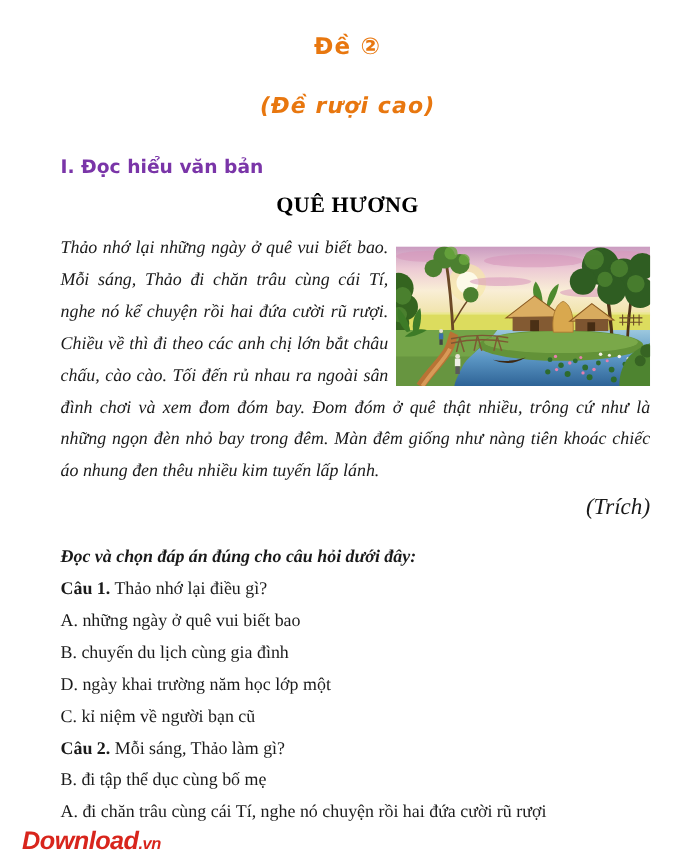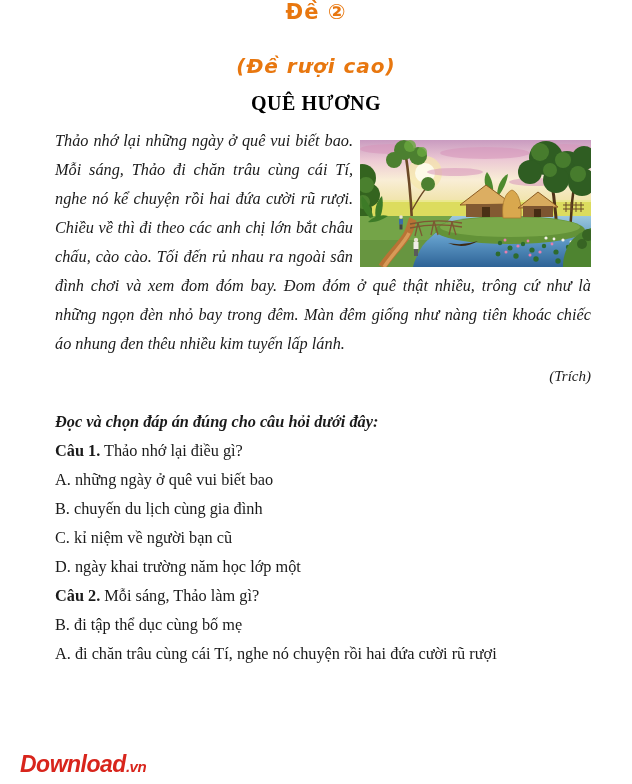--- a/index.html
+++ b/index.html
@@ -1,21 +1,21 @@
 <!DOCTYPE html>
 <html><head>
 <meta charset="utf-8">
 <style>
   html,body{margin:0;padding:0;background:#fff;}
   .page{
     position:relative;width:632px;height:784px;background:#ffffff;
     font-family:"Liberation Serif",serif;color:#1a1a1a;overflow:hidden;
   }
   .doc-title{
-    text-align:center;
+    padding-top:30px;text-align:center;
     font-family:"DejaVu Sans",sans-serif;font-weight:bold;font-size:21px;
     color:#E8770F;letter-spacing:1px;
   }
   .doc-subtitle{
     margin-top:30px;text-align:center;
     font-family:"DejaVu Sans",sans-serif;font-weight:bold;font-style:italic;font-size:20px;
     color:#E8770F;letter-spacing:1px;
   }
   .section-heading{
     margin:34px 0 0 55px;
@@ -29,21 +29,21 @@
   .passage{
     margin:11px 41px 0 55px;
     font-style:italic;font-size:16.3px;line-height:29px;text-align:justify;
   }
   .pic{
     float:right;width:231px;height:127px;margin:14px 0 2px 7px;display:block;
   }
   .pic svg{display:block;width:231px;height:127px;}
   .source{
     margin:4px 41px 3px 55px;text-align:right;
-    font-style:italic;font-size:15px;line-height:29px;
+    font-style:italic;font-size:21px;line-height:29px;
   }
   .qa{
     margin:16px 41px 0 55px;font-size:16.3px;line-height:29px;
   }
   .instruction{font-weight:bold;font-style:italic;}
   .q-label{font-weight:bold;}
   .footer-logo{
     position:absolute;left:20px;bottom:8px;
     font-family:"Liberation Sans",sans-serif;font-weight:bold;font-style:italic;
     color:#D8251C;font-size:23px;letter-spacing:-0.5px;line-height:1;
@@ -54,20 +54,21 @@
   }
   .footer-support a{color:#0563C1;text-decoration:underline;cursor:pointer;}
 </style>
 </head>
 <body>
 
 <div class="page">
 
   <div class="doc-title">Đề ②</div>
   <div class="doc-subtitle">(Đề rượi cao)</div>
+  <div class="section-heading">I. Đọc hiểu văn bản</div>
   <div class="reading-title">QUÊ HƯƠNG</div>
 
   <div class="passage">
     <span class="pic">
       <svg viewBox="0 0 231 127" preserveAspectRatio="none" aria-hidden="true">
         <defs>
           <linearGradient id="sky" x1="0" y1="0" x2="0" y2="1">
             <stop offset="0" stop-color="#c99bc0"></stop>
             <stop offset="0.25" stop-color="#ecc9d4"></stop>
             <stop offset="0.5" stop-color="#f9eed6"></stop>
@@ -223,22 +224,22 @@
     <span>Thảo nhớ lại những ngày ở quê vui biết bao. Mỗi sáng, Thảo đi chăn trâu cùng cái Tí, nghe nó kể chuyện rồi hai đứa cười rũ rượi. Chiều về thì đi theo các anh chị lớn bắt châu chấu, cào cào. Tối đến rủ nhau ra ngoài sân đình chơi và xem đom đóm bay. Đom đóm ở quê thật nhiều, trông cứ như là những ngọn đèn nhỏ bay trong đêm. Màn đêm giống như nàng tiên khoác chiếc áo nhung đen thêu nhiều kim tuyến lấp lánh.</span>
   </div>
 
   <div class="source">(Trích)</div>
 
   <div class="qa">
     <div class="instruction">Đọc và chọn đáp án đúng cho câu hỏi dưới đây:</div>
     <div class="q-line"><span class="q-label">Câu 1.</span> <span>Thảo nhớ lại điều gì?</span></div>
     <div class="q-line">A. những ngày ở quê vui biết bao</div>
     <div class="q-line">B. chuyến du lịch cùng gia đình</div>
+    <div class="q-line">D. ngày khai trường năm học lớp một</div>
     <div class="q-line">C. kỉ niệm về người bạn cũ</div>
-    <div class="q-line">D. ngày khai trường năm học lớp một</div>
     <div class="q-line"><span class="q-label">Câu 2.</span> <span>Mỗi sáng, Thảo làm gì?</span></div>
     <div class="q-line">B. đi tập thể dục cùng bố mẹ</div>
     <div class="q-line">A. đi chăn trâu cùng cái Tí, nghe nó chuyện rồi hai đứa cười rũ rượi</div>
   </div>
 
   <div class="footer-logo"><span>Download</span><span class="vn">.vn</span></div>
 
 
 </div>
 

